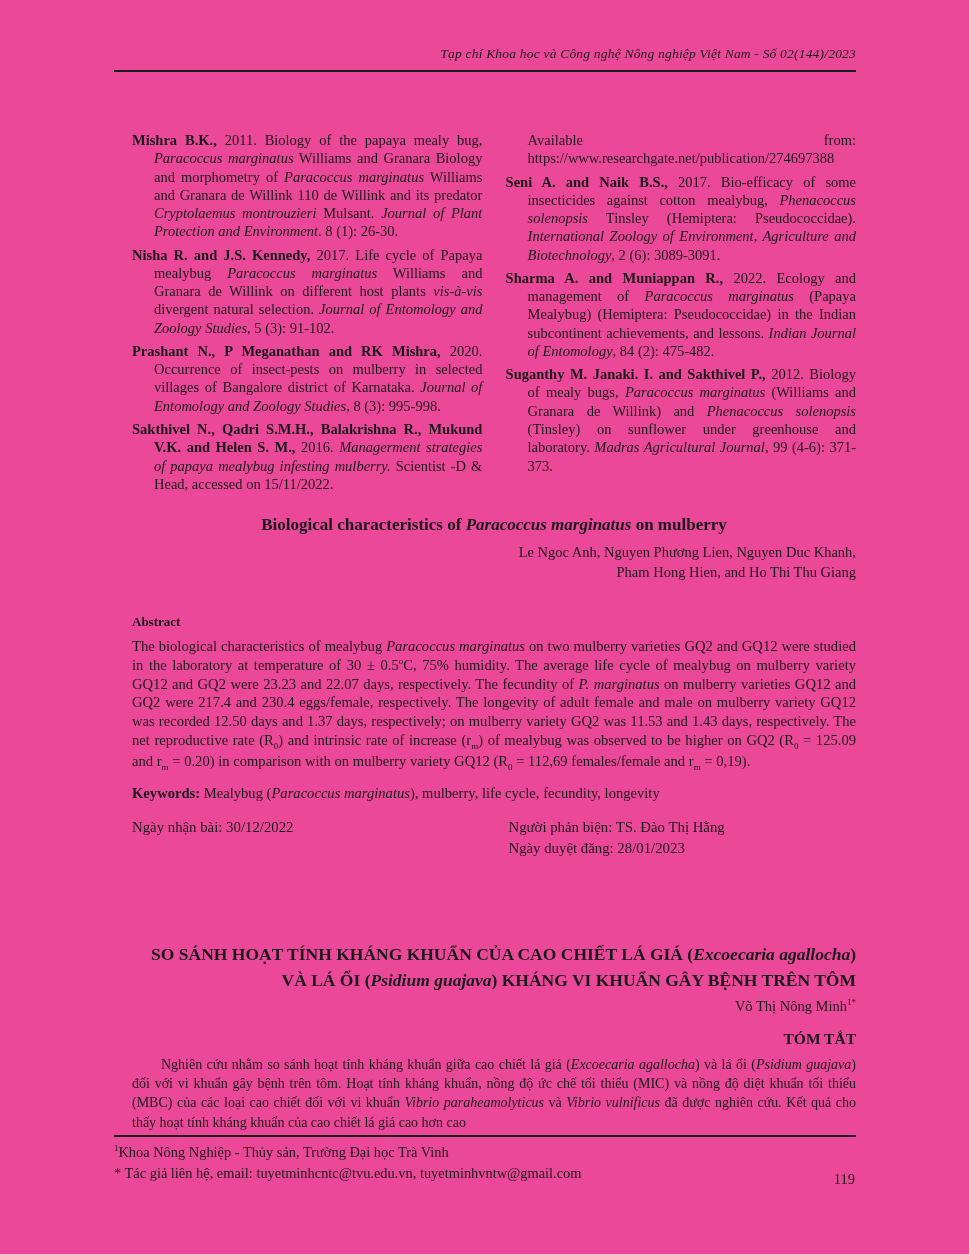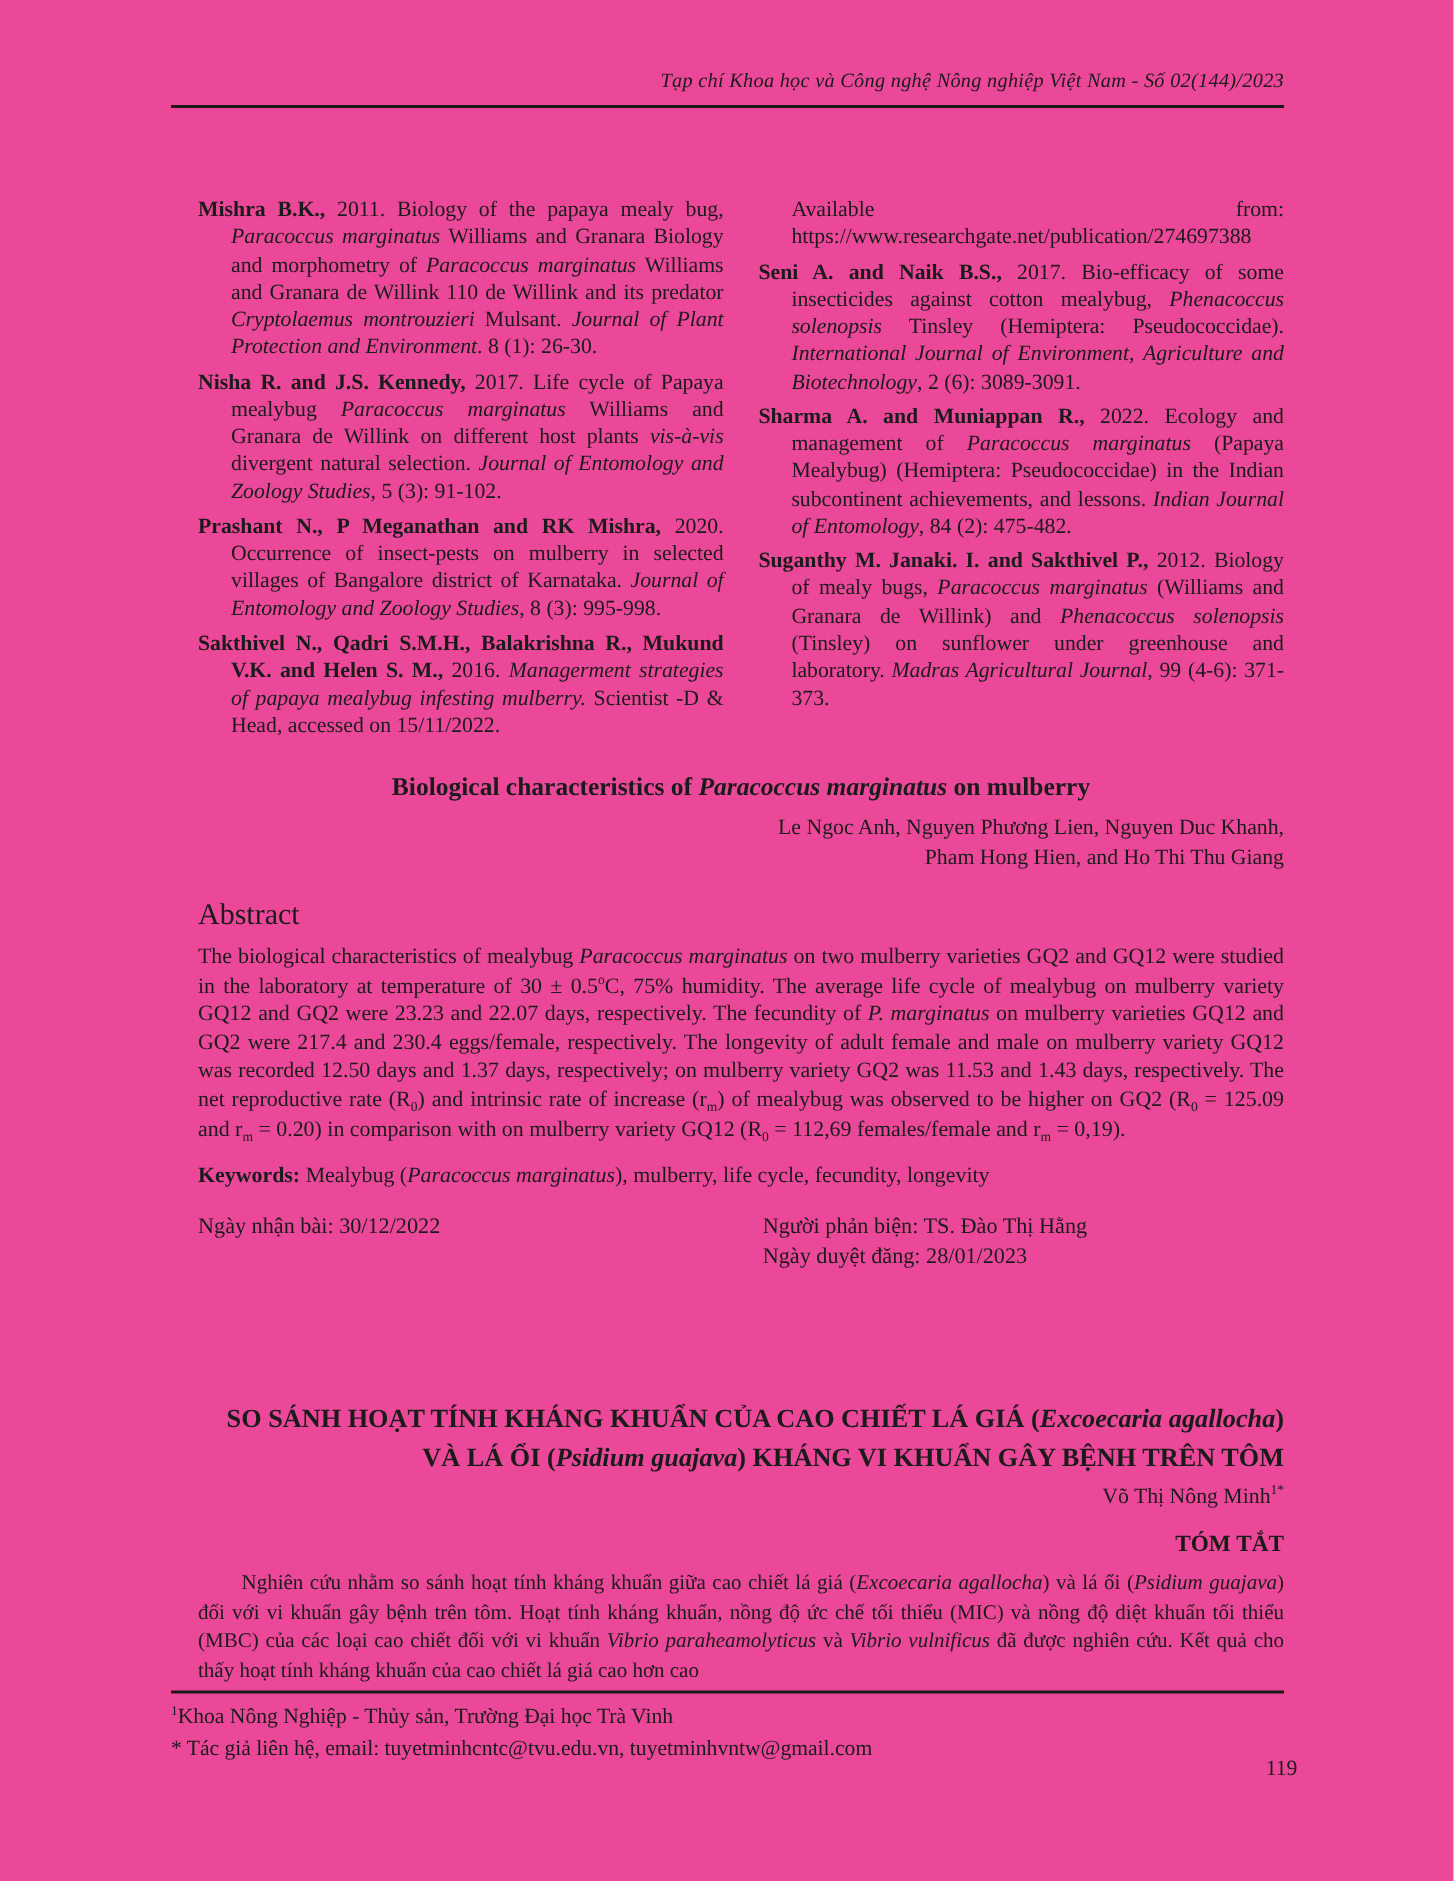--- a/index.html
+++ b/index.html
@@ -24,58 +24,58 @@
     padding-left:22px; text-indent:-22px;
   }
   p.ref-cont { text-indent:0; }
   .rich-i { font-style:italic; }
   .rich-b { font-weight:bold; }
   sup { font-size:0.62em; }
   sub { font-size:0.62em; }
 
   .en-title { margin:17px 0 0 0; text-align:center; font-size:17px; font-weight:bold; }
   .authors { margin-top:7px; text-align:right; font-size:14.5px; line-height:1.38; }
-  .abstract-heading { margin-top:17px; font-weight:normal; font-size:20px; }
+  .abstract-heading { margin-top:32px; font-weight:bold; font-size:13px; }
   .abstract { margin:7px 0 0 0; font-size:14.6px; line-height:1.285; text-align:justify; }
   .keywords { margin:11px 0 0 0; font-size:14.6px; }
   .dates { display:flex; margin-top:15px; font-size:14.8px; line-height:1.4; }
   .dates .col-l { width:52%; }
   .dates .col-r { width:48%; }
 
   .vi-title { margin:84px 0 0 0; text-align:right; font-size:17.5px; font-weight:bold; line-height:1.47; }
   .vi-author { margin-top:3px; text-align:right; font-size:14.5px; }
   .tomtat { margin-top:15px; text-align:right; font-weight:bold; font-size:15.5px; }
   .vi-abstract { margin:7px 0 0 0; font-size:14px; line-height:1.39; text-align:justify; text-indent:29px; }
 
   .foot-rule { border-top:2px solid #1b1b1b; margin-top:3px; }
   .footnotes { margin-top:5px; font-size:14.4px; line-height:1.45; }
   .footnotes p { margin:0; }
 
-  .pageno { position:absolute; right:104px; bottom:66px; font-size:14.5px; }
+  .pageno { position:absolute; right:114px; bottom:66px; font-size:14.5px; }
 </style>
 </head>
 <body>
 
 <div class="page">
   <div class="content">
 
     <div class="header">Tạp chí Khoa học và Công nghệ Nông nghiệp Việt Nam - Số 02(144)/2023</div>
 
     <div class="inset">
 
       <div class="refs">
         <div class="ref-col">
           <p class="ref"><span class="rich-b">Mishra B.K.,</span><span> 2011. Biology of the papaya mealy bug, </span><span class="rich-i">Paracoccus marginatus</span><span> Williams and Granara Biology and morphometry of </span><span class="rich-i">Paracoccus marginatus</span><span> Williams and Granara de Willink 110 de Willink and its predator </span><span class="rich-i">Cryptolaemus montrouzieri</span><span> Mulsant. </span><span class="rich-i">Journal of Plant Protection and Environment</span><span>. 8 (1): 26-30.</span></p>
           <p class="ref"><span class="rich-b">Nisha R. and J.S. Kennedy,</span><span> 2017. Life cycle of Papaya mealybug </span><span class="rich-i">Paracoccus marginatus</span><span> Williams and Granara de Willink on different host plants </span><span class="rich-i">vis-à-vis</span><span> divergent natural selection. </span><span class="rich-i">Journal of Entomology and Zoology Studies</span><span>, 5 (3): 91-102.</span></p>
           <p class="ref"><span class="rich-b">Prashant N., P Meganathan and RK Mishra,</span><span> 2020. Occurrence of insect-pests on mulberry in selected villages of Bangalore district of Karnataka. </span><span class="rich-i">Journal of Entomology and Zoology Studies</span><span>, 8 (3): 995-998.</span></p>
           <p class="ref"><span class="rich-b">Sakthivel N., Qadri S.M.H., Balakrishna R., Mukund V.K. and Helen S. M.,</span><span> 2016. </span><span class="rich-i">Managerment strategies of papaya mealybug infesting mulberry.</span><span> Scientist -D &amp; Head, accessed on 15/11/2022.</span></p>
         </div>
         <div class="ref-col">
           <p class="ref ref-cont"><span>Available from: https://www.researchgate.net/</span><span>publication/274697388</span></p>
-          <p class="ref"><span class="rich-b">Seni A. and Naik B.S.,</span><span> 2017. Bio-efficacy of some insecticides against cotton mealybug, </span><span class="rich-i">Phenacoccus solenopsis</span><span> Tinsley (Hemiptera: Pseudococcidae). </span><span class="rich-i">International Journal of Environment, Agriculture and Biotechnology</span><span>, 2 (6): 3089-3091.</span></p>
+          <p class="ref"><span class="rich-b">Seni A. and Naik B.S.,</span><span> 2017. Bio-efficacy of some insecticides against cotton mealybug, </span><span class="rich-i">Phenacoccus solenopsis</span><span> Tinsley (Hemiptera: Pseudococcidae). </span><span class="rich-i">International Zoology of Environment, Agriculture and Biotechnology</span><span>, 2 (6): 3089-3091.</span></p>
           <p class="ref"><span class="rich-b">Sharma A. and Muniappan R.,</span><span> 2022. Ecology and management of </span><span class="rich-i">Paracoccus marginatus</span><span> (Papaya Mealybug) (Hemiptera: Pseudococcidae) in the Indian subcontinent achievements, and lessons. </span><span class="rich-i">Indian Journal of Entomology</span><span>, 84 (2): 475-482.</span></p>
           <p class="ref"><span class="rich-b">Suganthy M. Janaki. I. and Sakthivel P.,</span><span> 2012. Biology of mealy bugs, </span><span class="rich-i">Paracoccus marginatus</span><span> (Williams and Granara de Willink) and </span><span class="rich-i">Phenacoccus solenopsis</span><span> (Tinsley) on sunflower under greenhouse and laboratory. </span><span class="rich-i">Madras Agricultural Journal</span><span>, 99 (4-6): 371-373.</span></p>
         </div>
       </div>
 
       <h2 class="en-title"><span>Biological characteristics of </span><span class="rich-i">Paracoccus marginatus</span><span> on mulberry</span></h2>
 
       <div class="authors">
         <div>Le Ngoc Anh, Nguyen Phương Lien, Nguyen Duc Khanh,</div>
         <div>Pham Hong Hien, and Ho Thi Thu Giang</div>

